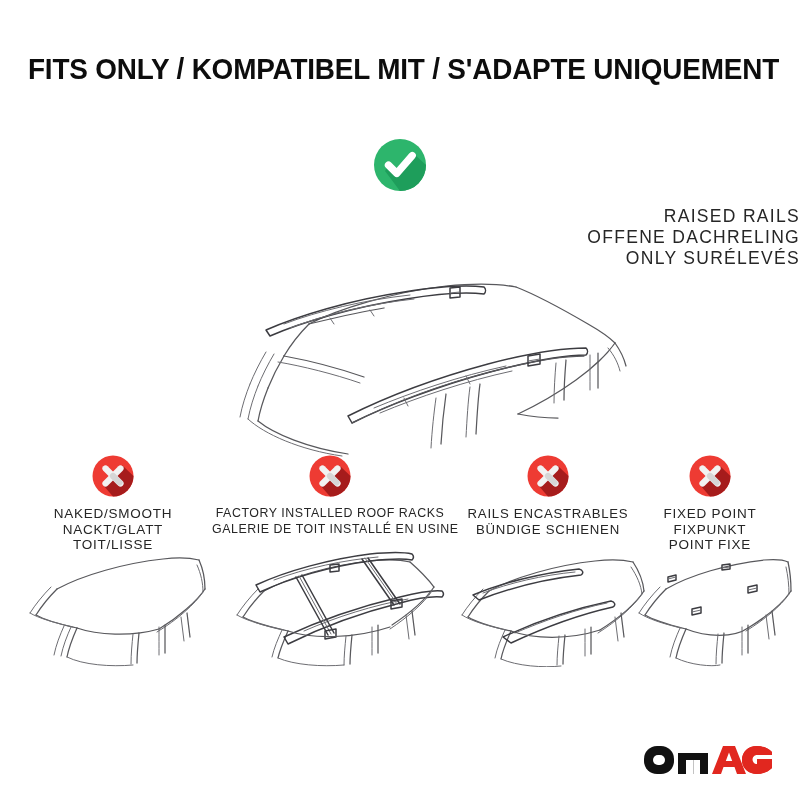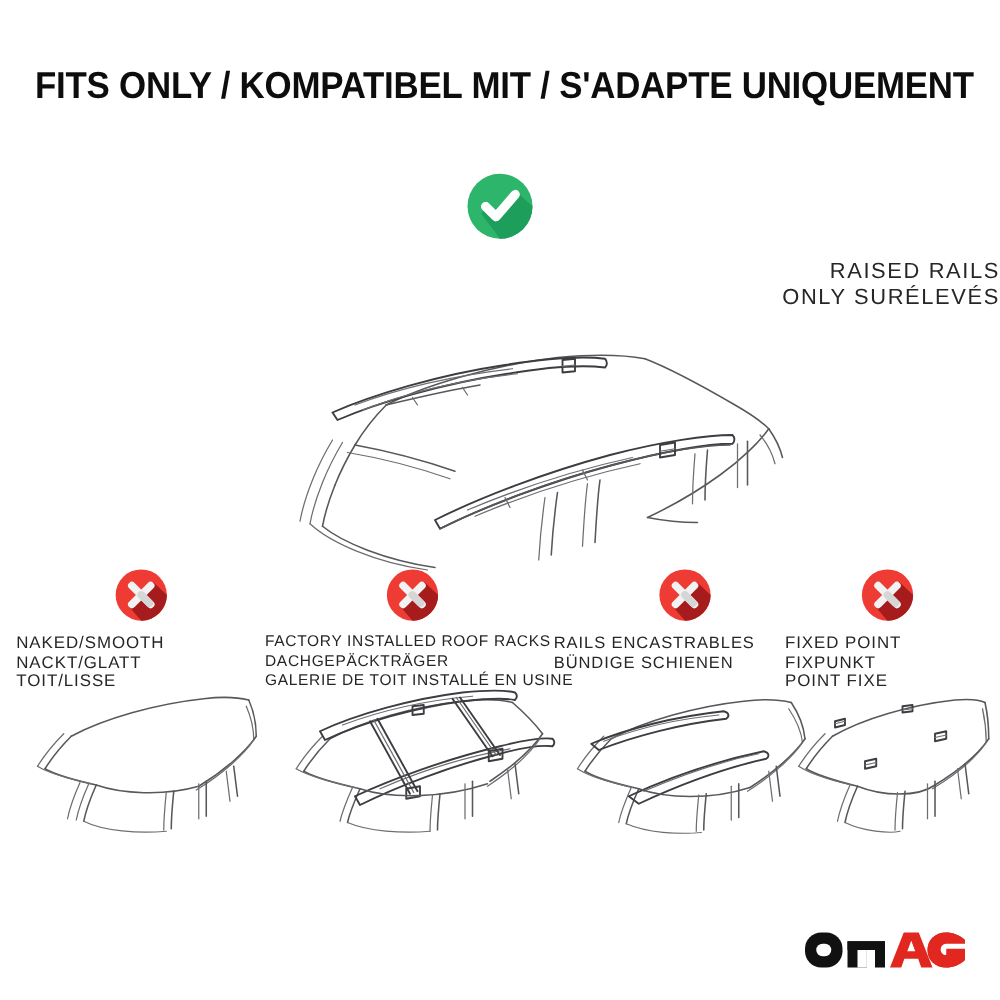--- a/index.html
+++ b/index.html
@@ -69,20 +69,21 @@
   .cols {
     position: absolute;
     top: 455px;
     left: 0;
     width: 800px;
     height: 345px;
   }
   .col {
     position: absolute;
     top: 0;
+    text-align: center;
   }
   .col-0 { left: 13px;  width: 200px; }
   .col-1 { left: 212px; width: 236px; }
   .col-2 { left: 443px; width: 210px; }
   .col-3 { left: 628px; width: 164px; }
 
   .x-badge {
     width: 42px;
     height: 42px;
     display: block;
@@ -150,20 +151,21 @@
 <div class="main-block">
 
   <svg class="check-badge" viewBox="0 0 54 54">
     <circle cx="27" cy="27" r="26" fill="#2DB56C"></circle>
     <path d="M27 53 A26 26 0 0 0 53 27 L40.5 15.5 L24 32 L16.5 26 L12 33 Z" fill="#1E9E5B"></path>
     <path d="M15.5 27.2 L23.8 35.4 L39.2 17.6" fill="none" stroke="#ffffff" stroke-width="7.4" stroke-linecap="round" stroke-linejoin="round"></path>
   </svg>
 
   <div class="main-labels">
     <div>RAISED RAILS</div>
+    <div>OFFENE DACHRELING</div>
     <div>ONLY SURÉLEVÉS</div>
   </div>
 </div>
 
 <svg class="main-art" viewBox="0 0 452 182">
 
   <path class="ln" d="M131 48 C160 33 215 16 268 10 C300 7 322 8 338 11"></path>
   <path class="ln" d="M338 11 C356 18 386 34 410 48 C424 56 432 62 437 67"></path>
   <path class="ln" d="M437 67 C430 77 415 92 398 104 C380 117 357 130 340 138"></path>
   <path class="ln" d="M131 48 C122 57 112 70 106 80"></path>
@@ -267,21 +269,20 @@
       <circle cx="21" cy="21" r="20.5" fill="#EE3B33"></circle>
       <path d="M21 41.5 A20.5 20.5 0 0 0 41.5 21 L30.5 10.5 L21 20 L11 30 Z" fill="#A61C1C"></path>
       <g stroke="#f2f2f2" stroke-width="6.2" stroke-linecap="round">
         <line x1="13.5" y1="13.5" x2="28.5" y2="28.5"></line>
         <line x1="28.5" y1="13.5" x2="13.5" y2="28.5"></line>
       </g>
       <line x1="21" y1="21" x2="27.5" y2="27.5" stroke="#d6d6d6" stroke-width="6.2" stroke-linecap="round"></line>
     </svg>
     <div class="col-labels">
       <div>FACTORY INSTALLED ROOF RACKS</div>
-      <div>DACHGEPÄCKTRÄGER</div>
       <div>GALERIE DE TOIT INSTALLÉ EN USINE</div>
     </div>
     <svg class="col-art" viewBox="0 0 236 128">
 
       <path class="ln" d="M52 52 C78 38 120 26 158 22 C176 20 190 21 198 23"></path>
       <path class="ln" d="M198 23 C206 30 216 40 222 48"></path>
       <path class="ln" d="M52 52 C44 60 36 70 31 78"></path>
       <path class="ln-thin" d="M46 50 C38 58 30 68 25 76"></path>
       <path class="ln" d="M31 78 C40 83 58 88 76 92"></path>
       <path class="ln-thin" d="M25 76 C35 82 54 87 72 91"></path>

